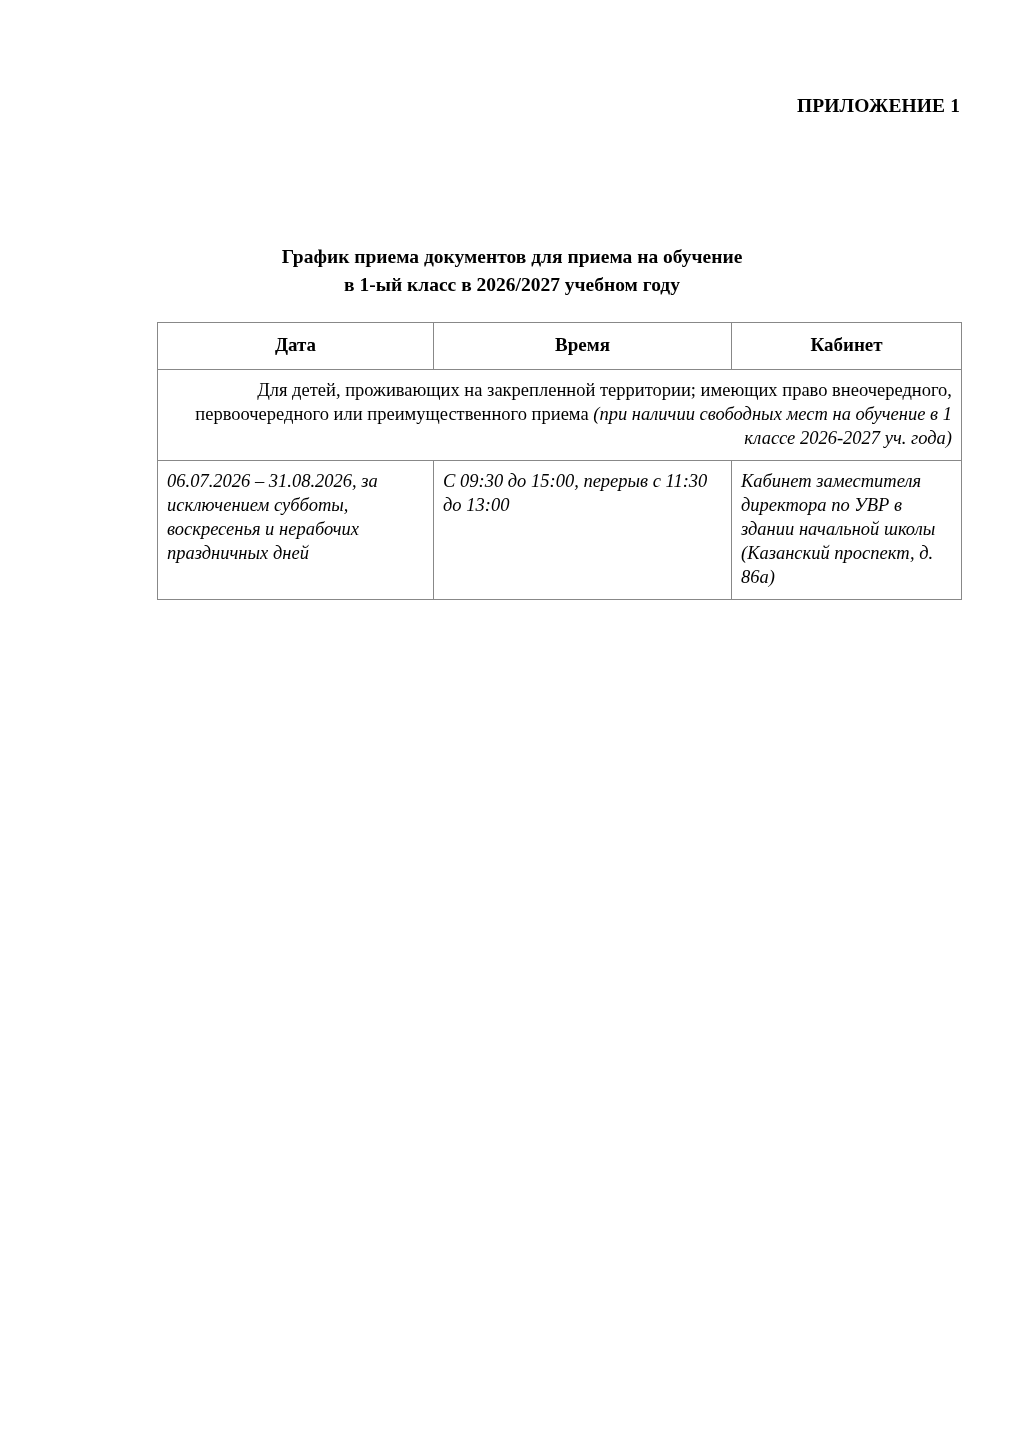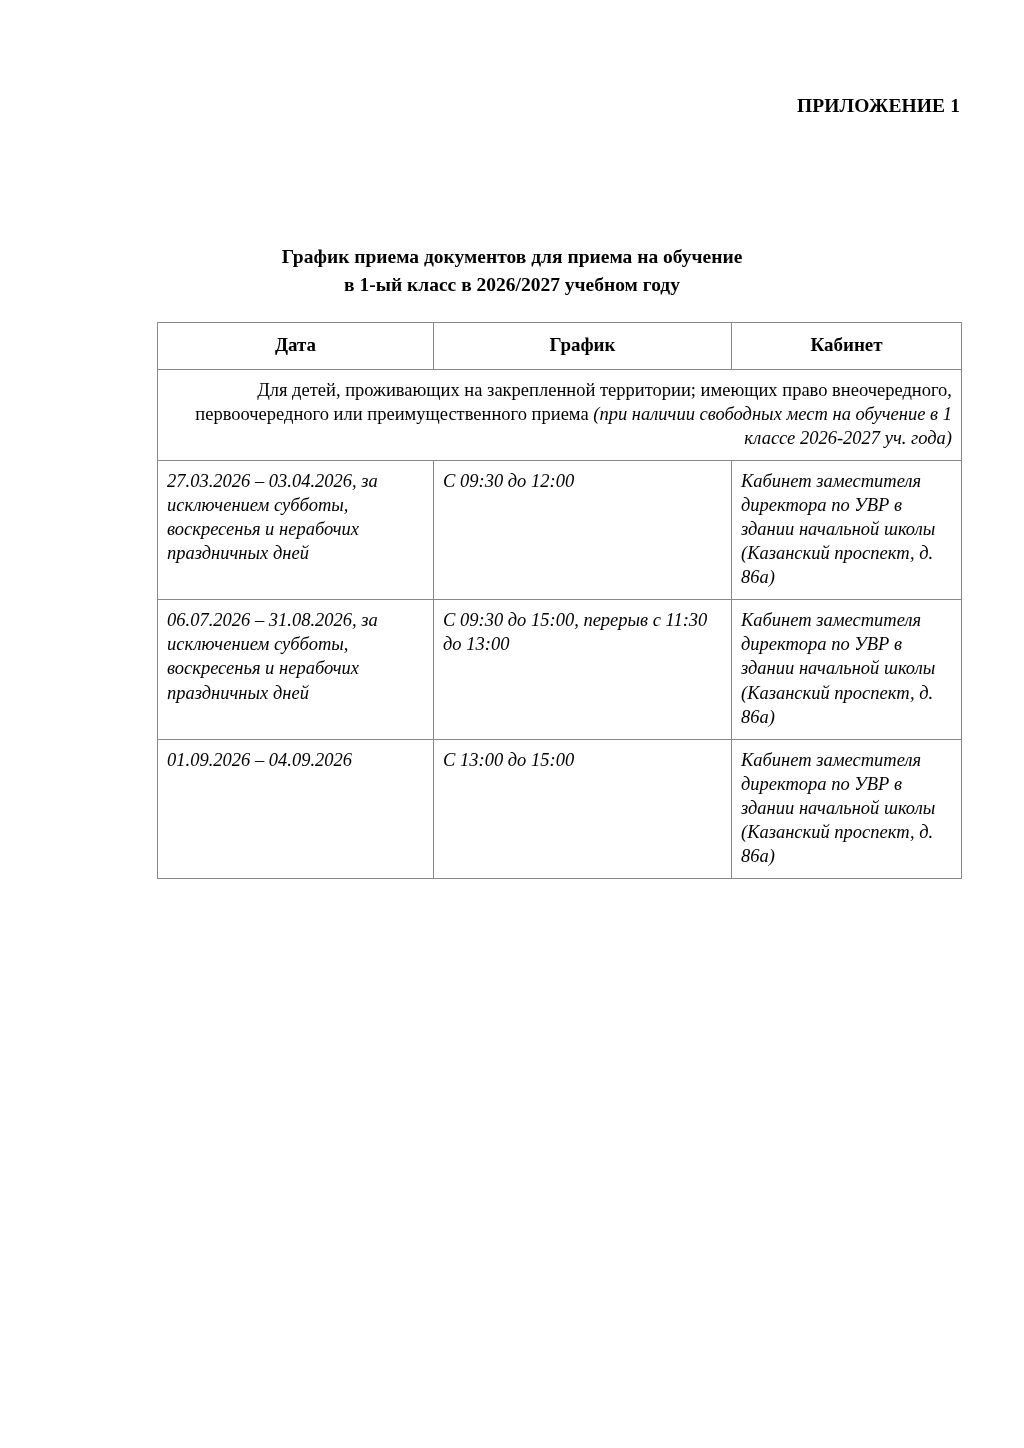--- a/index.html
+++ b/index.html
@@ -125,47 +125,37 @@
   <div class="schedule-table-wrap">
     <table class="schedule">
       <colgroup>
         <col class="c-date">
         <col class="c-time">
         <col class="c-room">
       </colgroup>
       <thead>
         <tr>
           <th>Дата</th>
-          <th>График</th>
+          <th>Время</th>
           <th>Кабинет</th>
         </tr>
       </thead>
       <tbody>
 
         <tr>
           <td class="section-head" colspan="3"><span>Для детей, проживающих на закрепленной территории; имеющих право внеочередного, первоочередного или преимущественного приема </span><em>(при наличии свободных мест на обучение в 1 классе 2026-2027 уч. года)</em></td>
         </tr>
 
-        <tr class="r1">
-          <td class="cell-italic">27.03.2026 – 03.04.2026, за исключением субботы, воскресенья и нерабочих праздничных дней</td>
-          <td class="cell-italic">С 09:30 до 12:00</td>
-          <td class="cell-italic">Кабинет заместителя директора по УВР в здании начальной школы (Казанский проспект, д. 86а)</td>
-        </tr>
 
 
 
         <tr class="r3">
           <td class="cell-italic">06.07.2026 – 31.08.2026, за исключением субботы, воскресенья и нерабочих праздничных дней</td>
           <td class="cell-italic">С 09:30 до 15:00, перерыв с 11:30 до 13:00</td>
           <td class="cell-italic">Кабинет заместителя директора по УВР в здании начальной школы (Казанский проспект, д. 86а)</td>
         </tr>
 
-        <tr class="r4">
-          <td class="cell-italic">01.09.2026 – 04.09.2026</td>
-          <td class="cell-italic">С 13:00 до 15:00</td>
-          <td class="cell-italic">Кабинет заместителя директора по УВР в здании начальной школы (Казанский проспект, д. 86а)</td>
-        </tr>
 
       </tbody>
     </table>
   </div>
 
 </div>
 
 </body></html>

